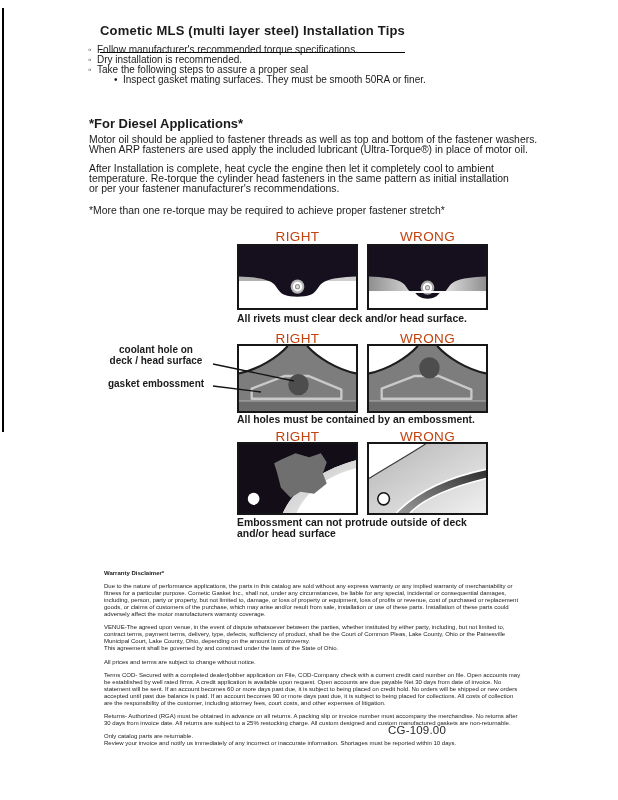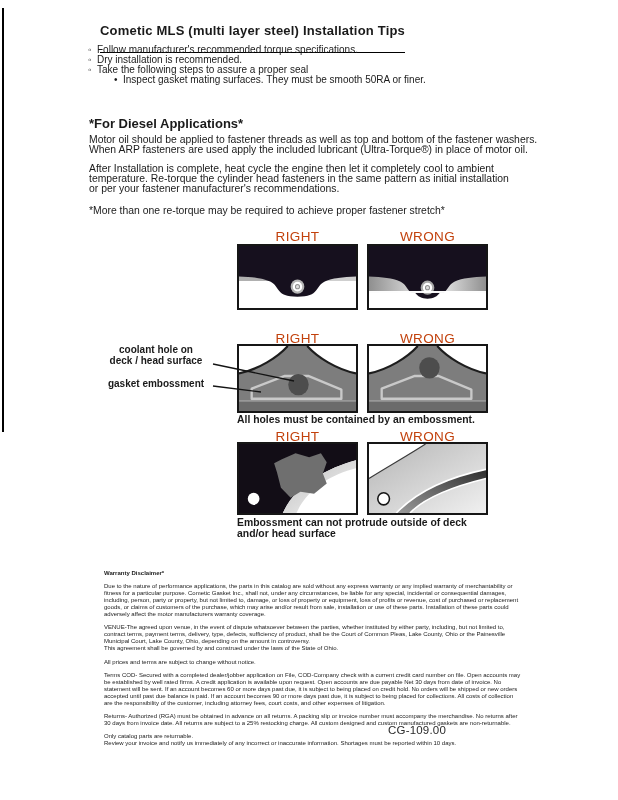--- a/index.html
+++ b/index.html
@@ -89,20 +89,21 @@
       <path d="M0,0 H120 V30 C106,30.5 96,31.5 88,35 C78,39.5 83,50 60,50 C37,50 42,39.5 32,35 C24,31.5 14,30.5 0,30 Z" fill="#16101e"></path>
       <rect x="0" y="46.2" width="120" height="14.8" fill="#ffffff"></rect>
       <path d="M47,45.5 C50,49.8 54,51.8 60,51.8 C66,51.8 70,49.8 73,45.5 Z" fill="#16101e"></path>
       <circle cx="60" cy="41" r="7" fill="#a8a8a8"></circle>
       <circle cx="60" cy="41" r="4.8" fill="#ffffff"></circle>
       <circle cx="60" cy="41" r="2.1" fill="#dddddd" stroke="#8f8f8f" stroke-width="1"></circle>
       <rect x="0" y="44.3" width="120" height="1.9" fill="#ffffff"></rect>
     </svg>
   </div>
 
+  <div class="abs caption" style="left:237px;top:313px">All rivets must clear deck and/or head surface.</div>
 
   <div class="abs rwlabel" style="left:237px;top:331px">RIGHT</div>
   <div class="abs rwlabel" style="left:367px;top:331px">WRONG</div>
 
   <div class="abs anno pre" style="left:100px;top:345px">coolant hole on
 deck / head surface</div>
   <div class="abs anno" style="left:100px;top:379px">gasket embossment</div>
 
   <div class="abs dbox" style="left:237px;top:344px;height:69px">
     <svg viewBox="0 0 120 64" preserveAspectRatio="none">

